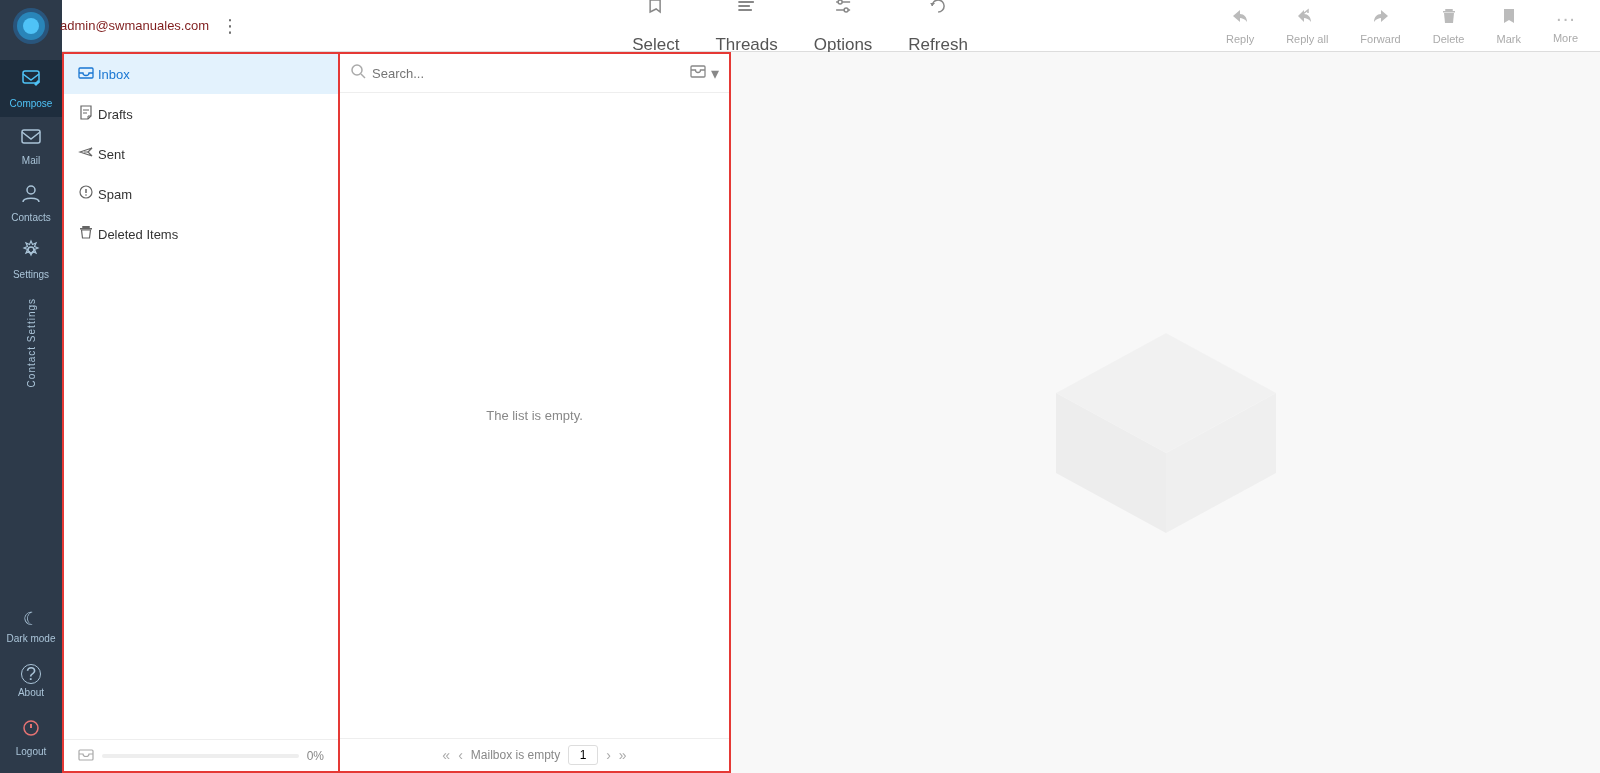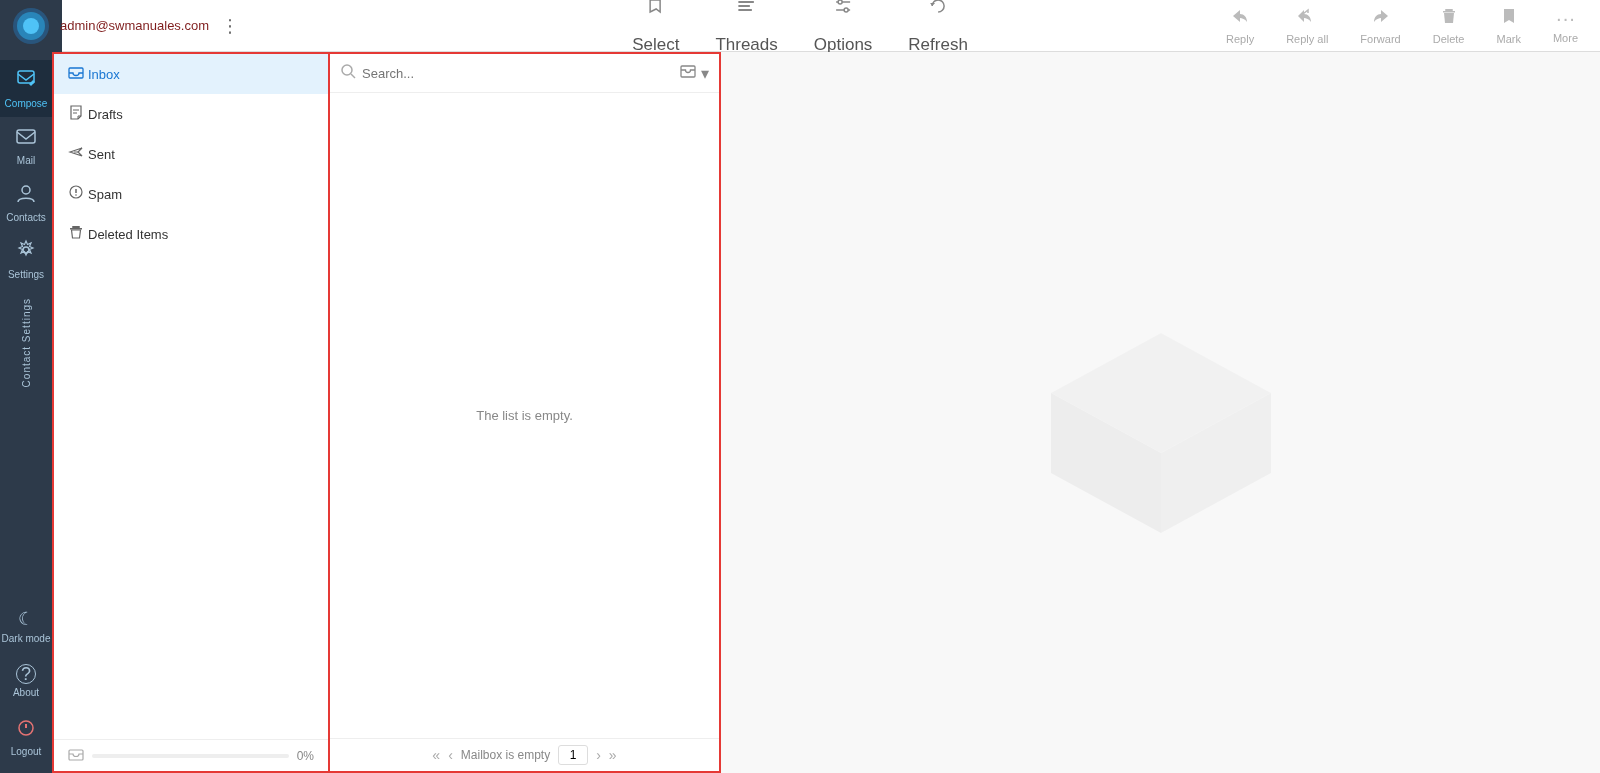--- a/index.html
+++ b/index.html
@@ -77,21 +77,21 @@
 
     
     .main-layout {
       display: flex;
       flex: 1;
       overflow: hidden;
     }
 
     
     .sidebar-icons {
-      width: 52px;
+      width: 62px;
       background: #2d3a4a;
       display: flex;
       flex-direction: column;
       align-items: center;
       padding-top: 8px;
       height: 100%;
     }
     .sidebar-icon-item {
       display: flex;
       flex-direction: column;

